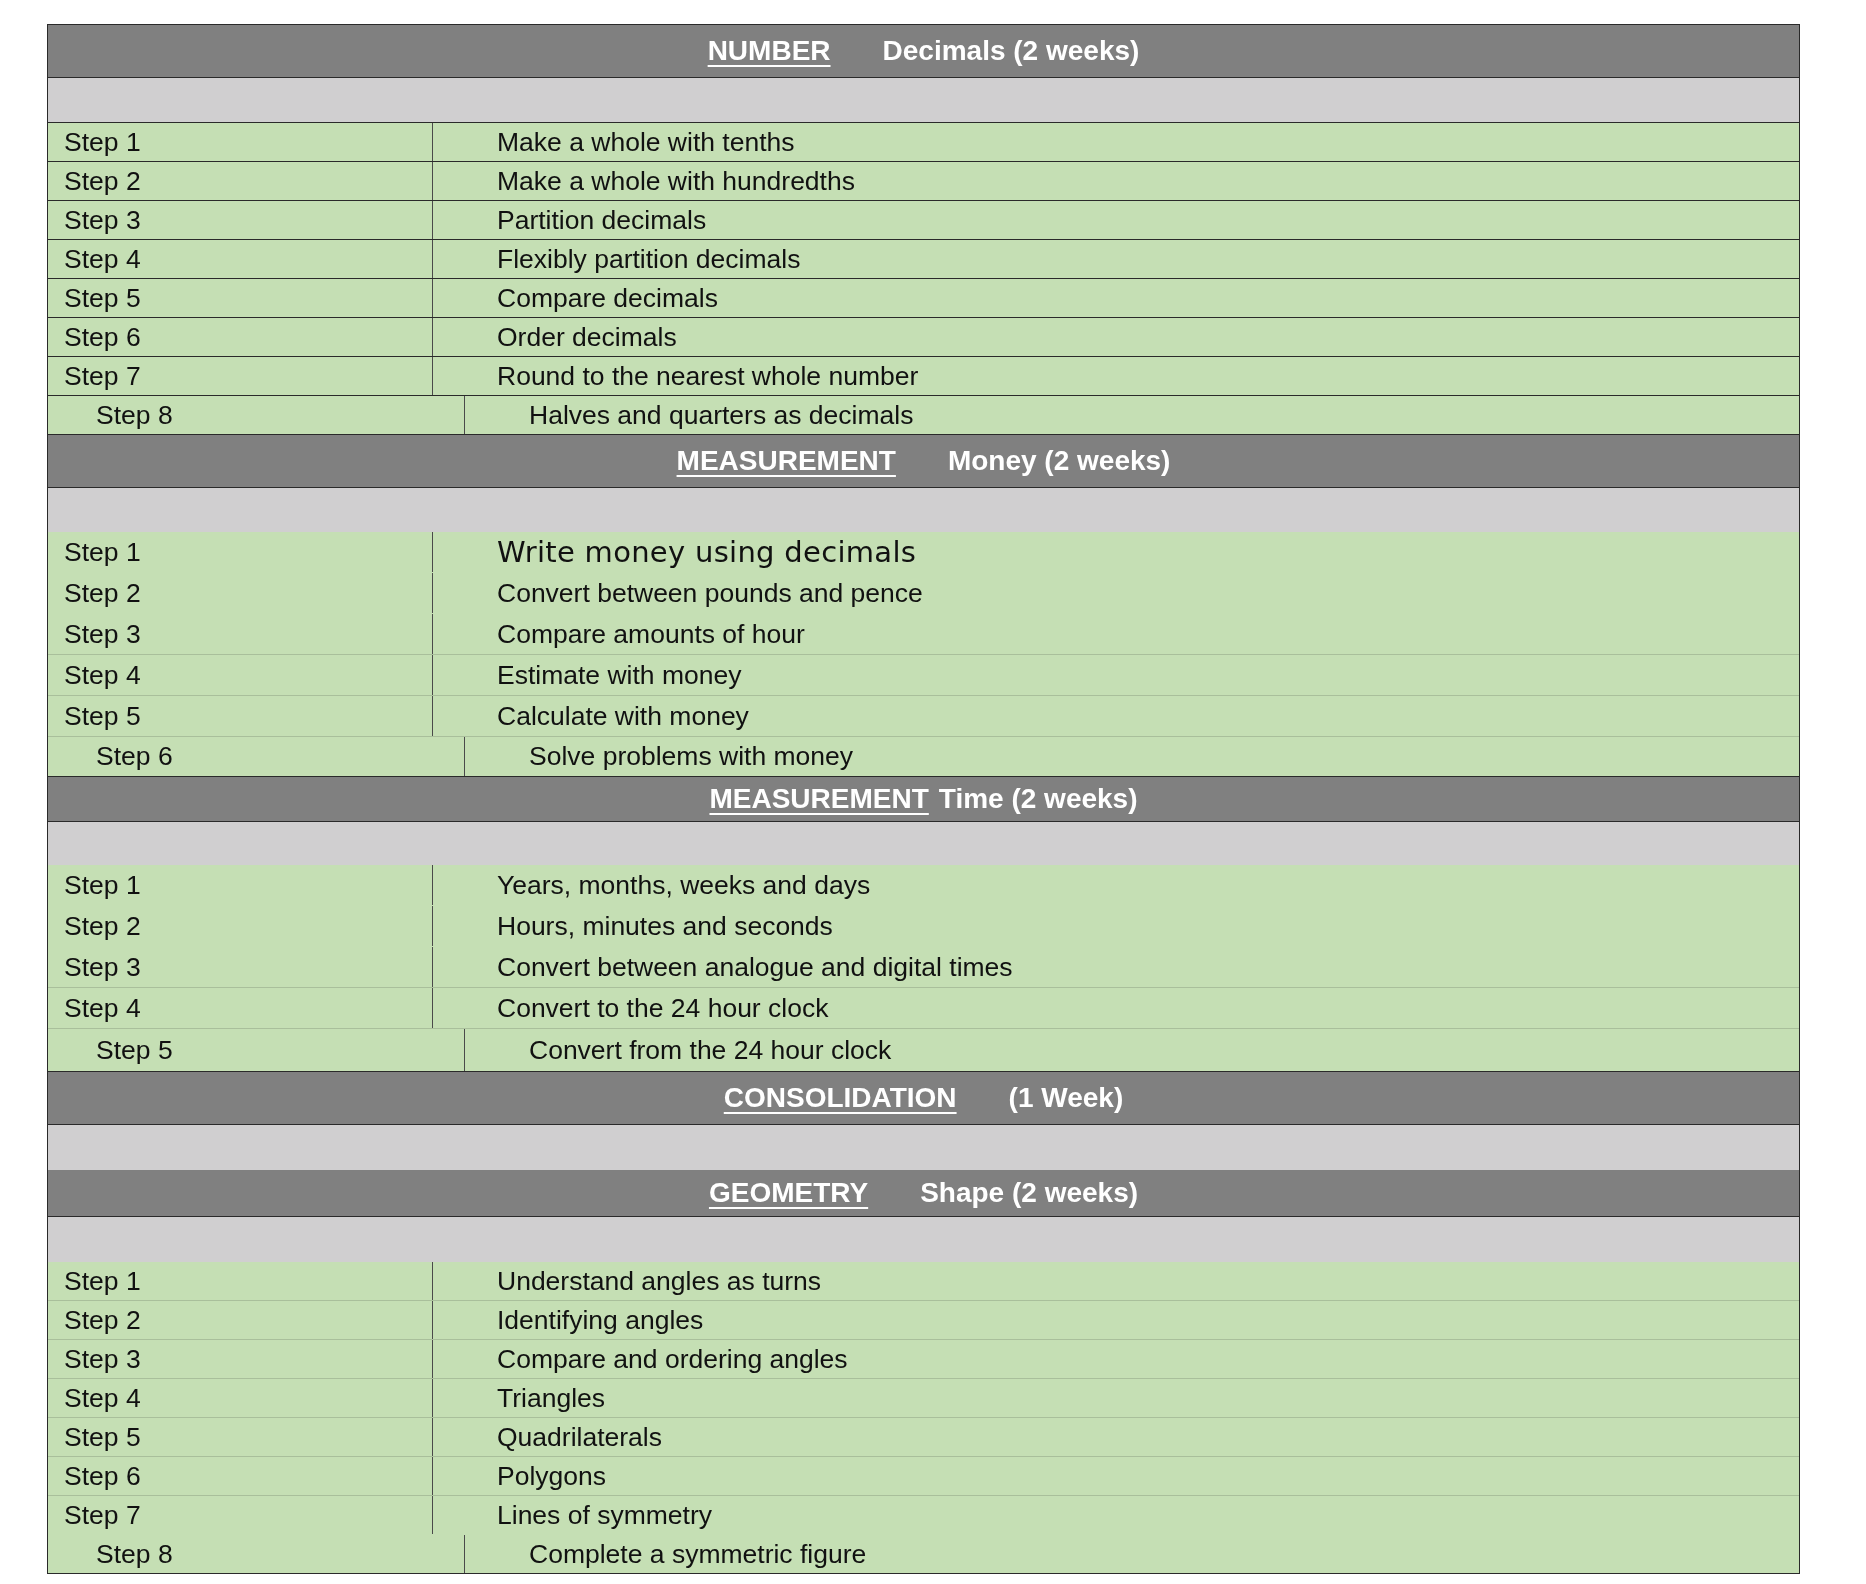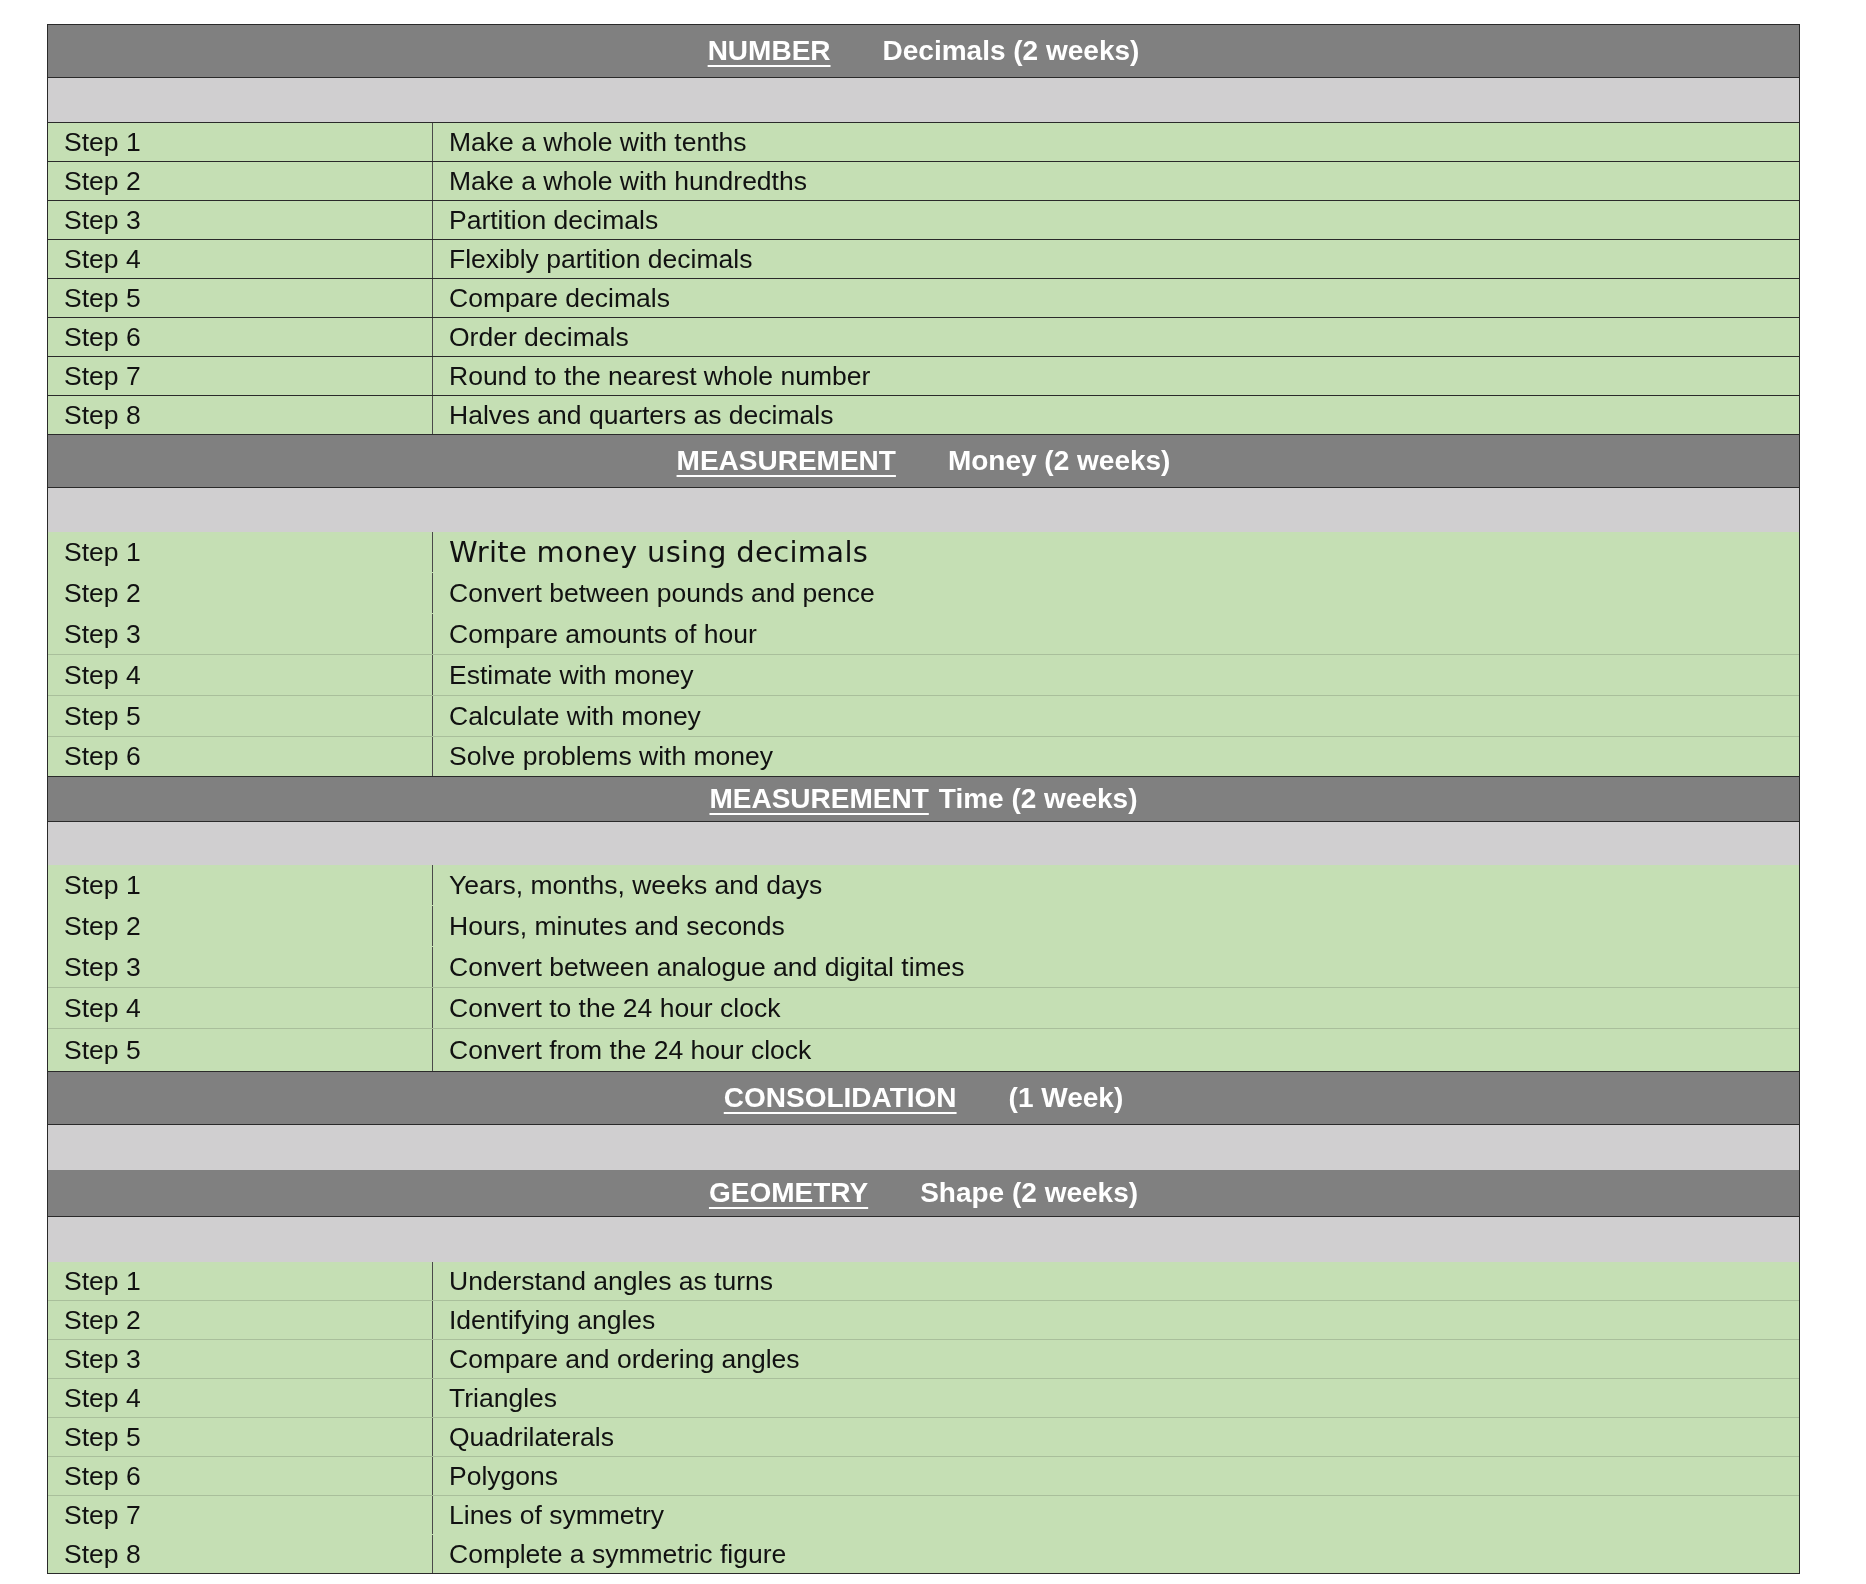--- a/index.html
+++ b/index.html
@@ -3,28 +3,28 @@
 <meta charset="utf-8">
 <style>
   html, body { margin:0; padding:0; background:#ffffff; }
   body { width:1866px; height:1584px; position:relative; font-family:"Liberation Sans", sans-serif; }
   .table { position:absolute; left:47px; top:24px; width:1753px; border:1.5px solid #2a2a2a; box-sizing:border-box; }
   .hdr { background:#808080; color:#ffffff; font-weight:bold; font-size:28px; display:flex; align-items:center; justify-content:center; border-bottom:1.5px solid #2a2a2a; box-sizing:border-box; }
   .hdr .cat { text-decoration:underline; text-underline-offset:5px; text-decoration-thickness:2px; }
   .hdr .gap { display:inline-block; width:52px; }
   .hdr .gap.small { width:10px; }
   .band { background:#d0cfd0; box-sizing:border-box; }
-  .row { display:flex; background:#c5dfb4; box-sizing:border-box; font-size:26.5px; color:#111; }
+  .row { display:flex; background:#c5dfb4; box-sizing:border-box; font-size:26.5px; color:#111;gap:48px; }
   .row .c1 { width:385px; padding-left:16px; box-sizing:border-box; display:flex; align-items:center; border-right:1px solid #4a4a4a; }
   .row .c2 { flex:1; padding-left:16px; display:flex; align-items:center; }
   .dark .row { border-bottom:1.5px solid #2a2a2a; }
   .light .row { border-bottom:1px solid #a9bf9b; }
   .light .row.nb { border-bottom:1px solid transparent; }
   .alt { font-family:"DejaVu Sans", sans-serif; font-size:29px; letter-spacing:0.3px; }
-  .section .row:last-child { border-bottom:1.5px solid #2a2a2a; }
+  .section .row:last-child { border-bottom:1.5px solid #2a2a2a;padding-left:32px; }
   .last .row:last-child { border-bottom:none; }
 </style>
 </head>
 <body>
 
 <div class="table">
 
   <div class="section dark">
     <div class="hdr" style="height:53px">
       <span class="cat">NUMBER</span>

